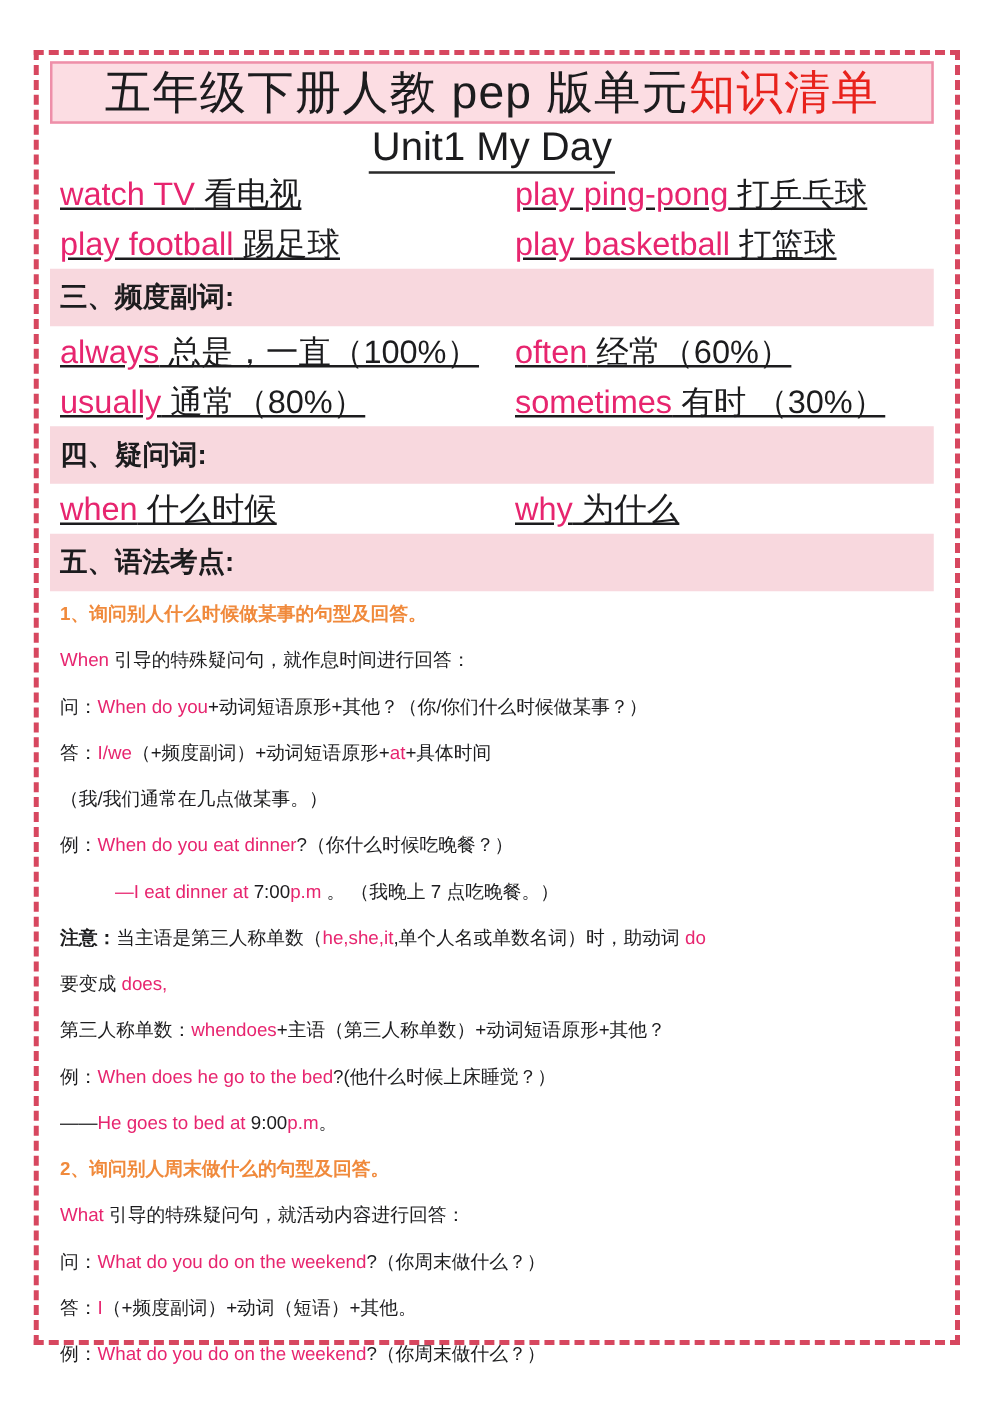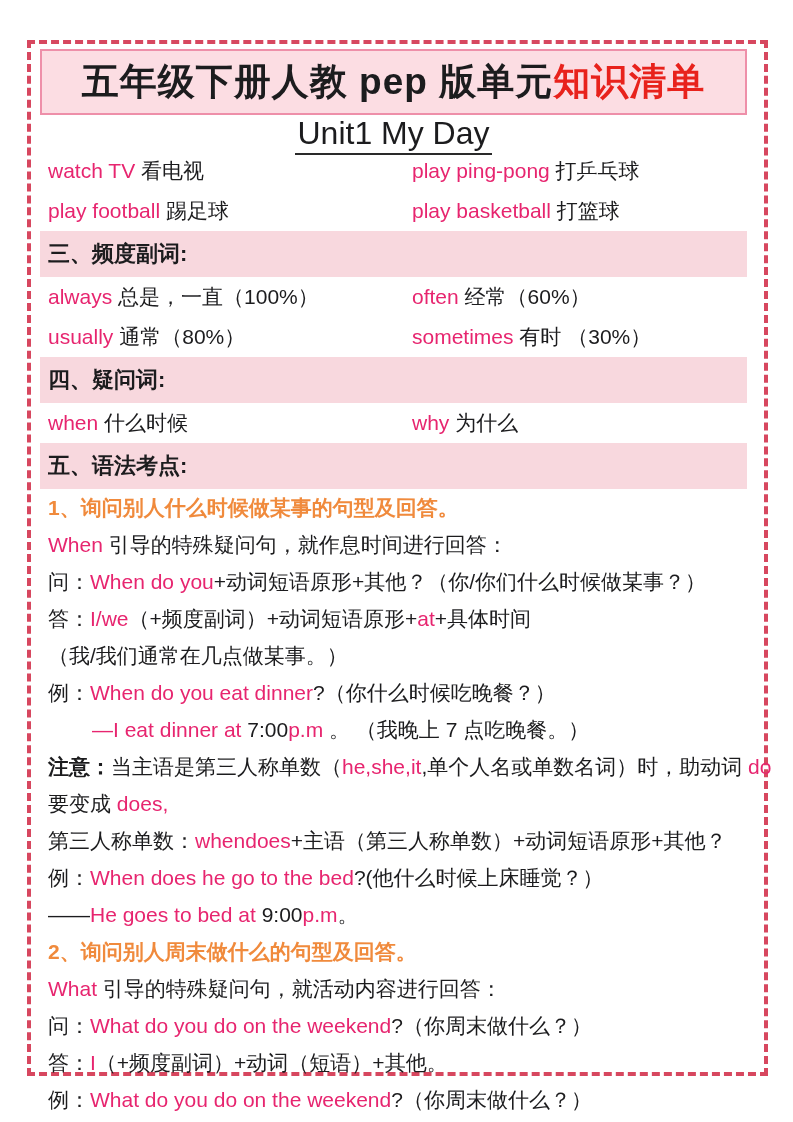--- a/index.html
+++ b/index.html
@@ -14,43 +14,43 @@
   }
   *{box-sizing:border-box;margin:0;padding:0;}
   html,body{width:793px;height:1122px;background:#ffffff;overflow:hidden;}
   body{font-family:"Liberation Sans","DejaVu Sans",sans-serif;color:var(--ink);position:relative;}
   .frame{
     position:absolute;left:27px;top:40px;width:741px;height:1036px;
     border:4px dashed var(--dash);
     padding:4px 17px 0 9px;
   }
   .titlebox{
-    width:707px;height:66px;margin-top:1px;
+    width:707px;height:50px;margin-top:1px;
     background:var(--titleBg);border:2px solid var(--titleBorder);
     display:flex;align-items:center;justify-content:center;
-    font-size:37px;font-weight:700;letter-spacing:1px;white-space:pre;
+    font-size:37px;font-weight:400;letter-spacing:1px;white-space:pre;
   }
   .title-red{color:var(--red);}
   .unit{
     margin-top:3px;height:33px;display:flex;align-items:center;justify-content:center;
     font-size:32px;font-weight:500;color:var(--ink);
   }
   .unit span{border-bottom:2px solid #2a2a2a;padding:0 2px 1px 2px;}
   .content{width:707px;}
   .vrow{
     display:grid;grid-template-columns:364px 1fr;align-items:center;
-    height:40px;padding-left:8px;font-size:21px;white-space:pre;
+    height:40px;padding-left:8px;font-size:26px;white-space:pre;text-decoration:underline;
   }
   .band{
     height:46px;background:var(--bandBg);display:flex;align-items:center;
     padding-left:8px;font-size:22px;font-weight:700;color:var(--ink);
   }
   .tline{
     height:37px;display:flex;align-items:center;
-    padding-left:8px;font-size:21px;white-space:pre;
+    padding-left:8px;font-size:15px;white-space:pre;
   }
   .seg-ink{color:var(--ink);}
   .seg-pink{color:var(--pink);}
   .seg-orange{color:var(--orange);}
   .b{font-weight:700;}
 </style>
 </head>
 <body>
 
 <div class="frame">

